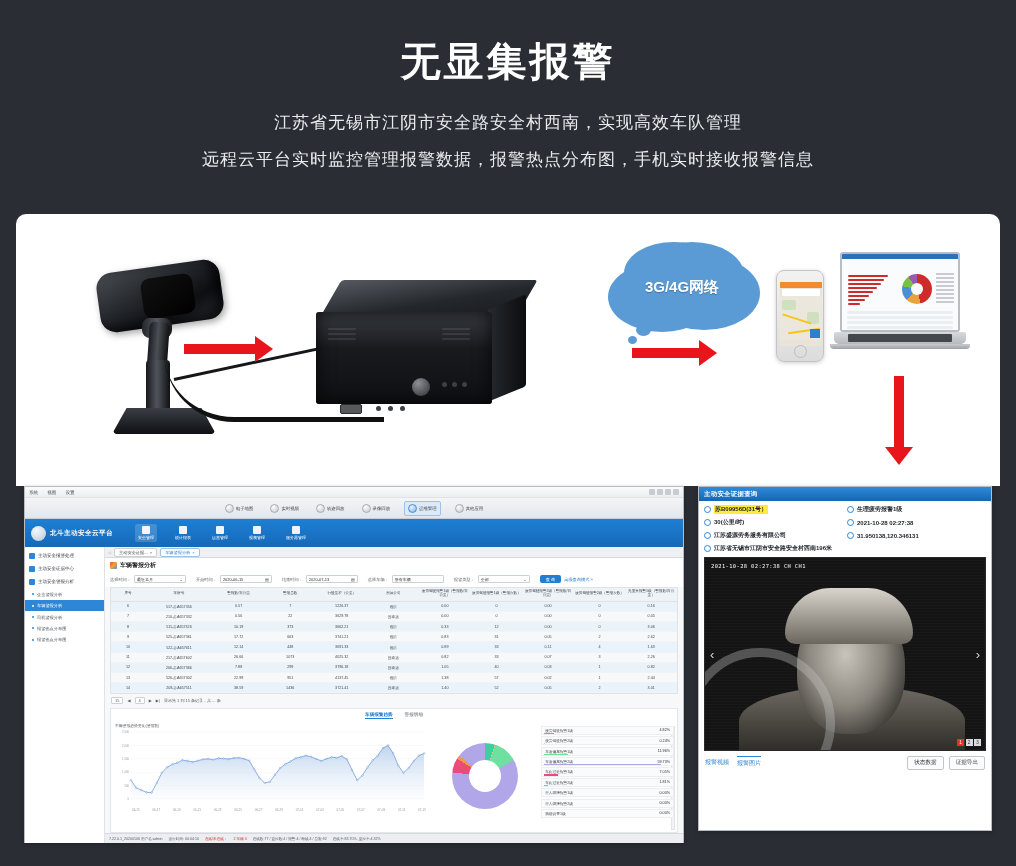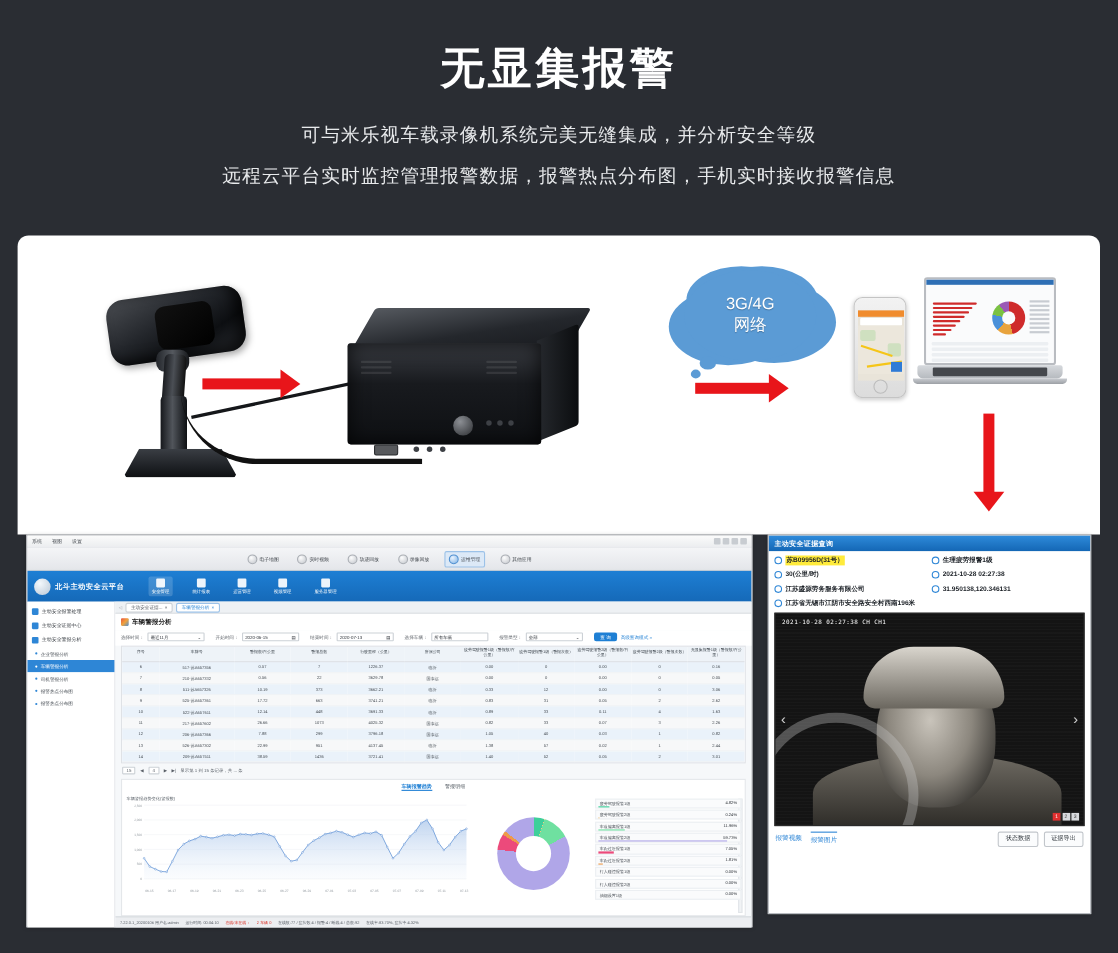--- a/index.html
+++ b/index.html
@@ -106,23 +106,23 @@
   .dvr-dot { position:absolute; width:5px; height:5px; border-radius:50%; background:#3d4045; }
   
   .cloud { position:absolute; left:606px; top:32px; width:120px; height:82px; }
   .cloud-body {
     position:absolute; inset:0;
     background:#5b9bd5; border-radius:50%;
     box-shadow: 22px 6px 0 -4px #5b9bd5, -20px 10px 0 -6px #5b9bd5,
                 10px -12px 0 -8px #5b9bd5, -8px -14px 0 -10px #5b9bd5;
   }
   .cloud-text {
-    position:absolute; inset:0; display:flex; flex-direction:column;
+    position:absolute; inset:0; display:flex; flex-direction:row;
     align-items:center; justify-content:center; color:#fff;
-    font-size:15px; font-weight:400; line-height:1.25; z-index:2;
+    font-size:15px; font-weight:700; line-height:1.25; z-index:2;
     text-shadow:0 1px 1px rgba(0,0,0,.25);
   }
   .cloud-tail1 { position:absolute; left:16px; top:74px; width:15px; height:12px; background:#5b9bd5; border-radius:50%; }
   .cloud-tail2 { position:absolute; left:8px; top:86px; width:9px; height:8px; background:#5b9bd5; border-radius:50%; }
   
   .phone {
     position:absolute; left:760px; top:56px; width:48px; height:92px;
     background:linear-gradient(180deg,#f2f2f2,#dcdcdc);
     border-radius:8px; border:1px solid #c4c4c4;
     box-shadow:0 1px 4px rgba(0,0,0,.2);
@@ -278,21 +278,21 @@
   .shoulder { position:absolute; left:34px; bottom:-6px; width:226px; height:70px; background:linear-gradient(180deg,#6f6b63,#2a2824); border-radius:50% 50% 0 0; }
   .vgrain { position:absolute; inset:0; background:
      repeating-linear-gradient(0deg, rgba(255,255,255,.018) 0 1px, transparent 1px 3px); }
   .steer { position:absolute; left:-20px; bottom:-48px; width:150px; height:150px; border:9px solid rgba(200,200,200,.35); border-radius:50%; }
 </style>
 </head>
 <body>
 
 <div class="hero">
   <div class="hero-title">无显集报警</div>
-  <div class="hero-sub">可与米乐视车载录像机系统完美无缝集成，并分析安全等级</div>
+  <div class="hero-sub">江苏省无锡市江阴市安全路安全村西南，实现高效车队管理</div>
   <div class="hero-sub second">远程云平台实时监控管理报警数据，报警热点分布图，手机实时接收报警信息</div>
 </div>
 
 <div class="diagram-card">
 
   <div class="cam-wrap">
     <div class="cam-head"></div>
     <div class="cam-lens"></div>
     <div class="cam-joint"></div>
     <div class="cam-neck"></div>

